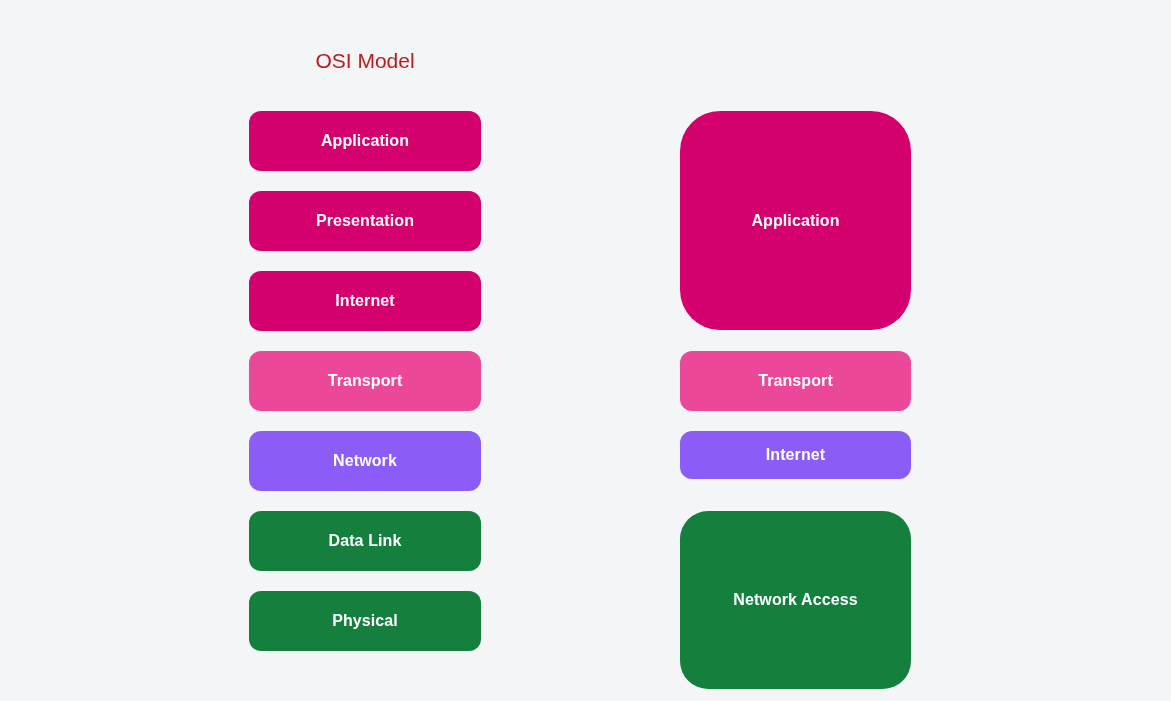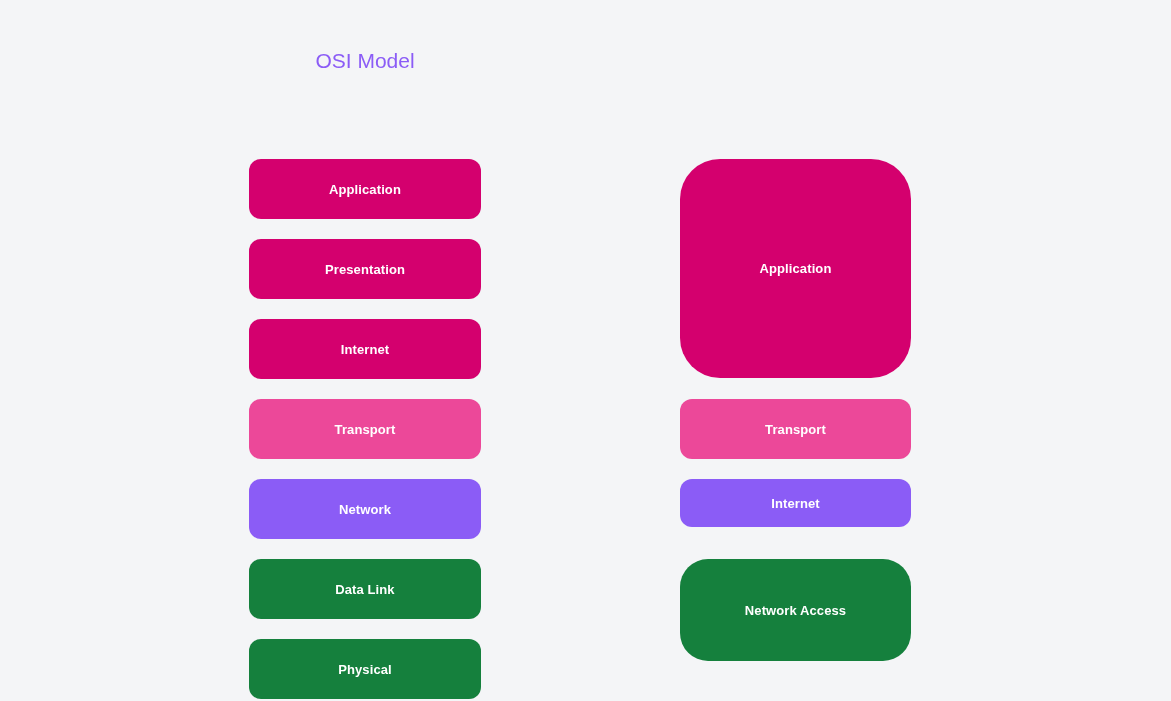--- a/index.html
+++ b/index.html
@@ -22,21 +22,21 @@
     top: 0;
     width: 1171px;
     height: 701px;
   }
 
   
   .column-title {
     position: absolute;
     font-size: 21px;
     font-weight: 400;
-    color: #8b5cf6;
+    color: #b91c1c;
     text-align: center;
     line-height: 1;
     white-space: nowrap;
   }
   #osi-title {
     left: 249px;
     top: 50px;
     width: 232px;
   }
   #tcpip-title {
@@ -46,26 +46,25 @@
   }
 
   
   .layer-block {
     position: absolute;
     display: flex;
     align-items: center;
     justify-content: center;
     box-sizing: border-box;
     color: #ffffff;
-    font-size: 13px;
+    font-size: 16px;
     font-weight: bold;
     letter-spacing: 0.1px;
     text-align: center;
     user-select: none;
-    margin-top: 48px;
   }
 
   .osi-block {
     left: 249px;
     width: 232px;
     height: 60px;
     border-radius: 12px;
   }
 
   .tcpip-block {
@@ -126,19 +125,19 @@
     </div>
 
     <div class="layer-block tcpip-block fill-green" style="top:351px; height:60px; border-radius:12px;">
       <span>Transport</span>
     </div>
 
     <div class="layer-block tcpip-block fill-yellow" style="top:431px; height:48px; border-radius:12px;">
       <span>Internet</span>
     </div>
 
-    <div class="layer-block tcpip-block fill-blue" style="top:511px; height:102px; border-radius:28px;">
+    <div class="layer-block tcpip-block fill-blue" style="top:511px; height:178px; border-radius:28px;">
       <span>Network Access</span>
     </div>
 
   </div>
 
 </div>
 
 </body></html>

